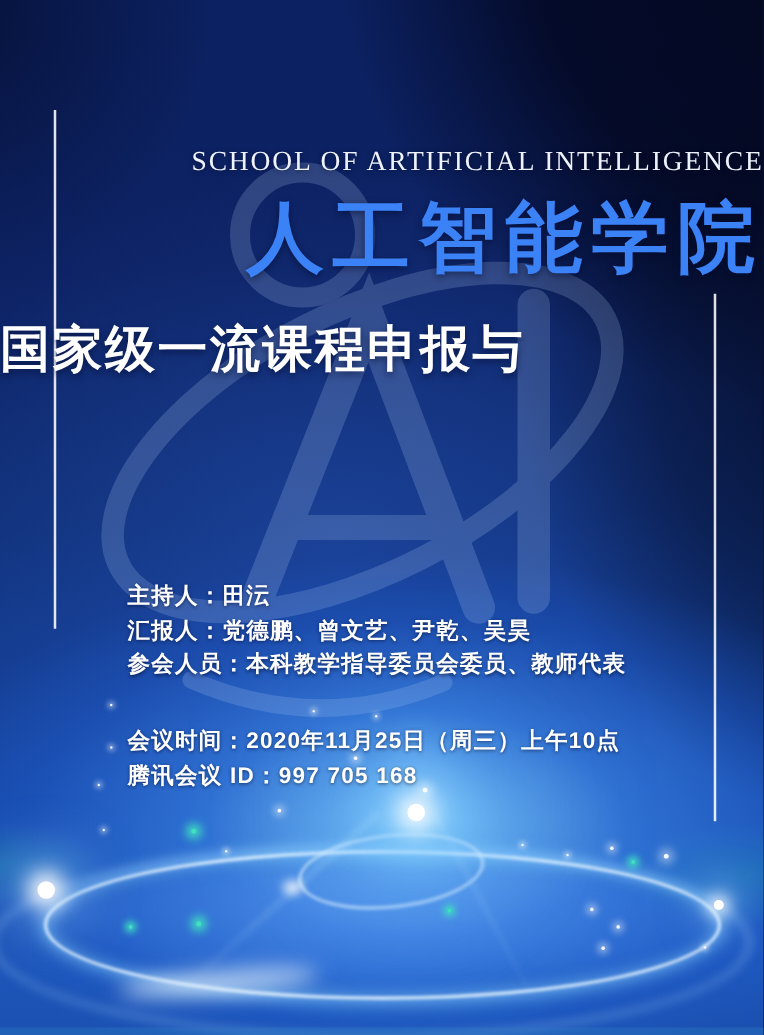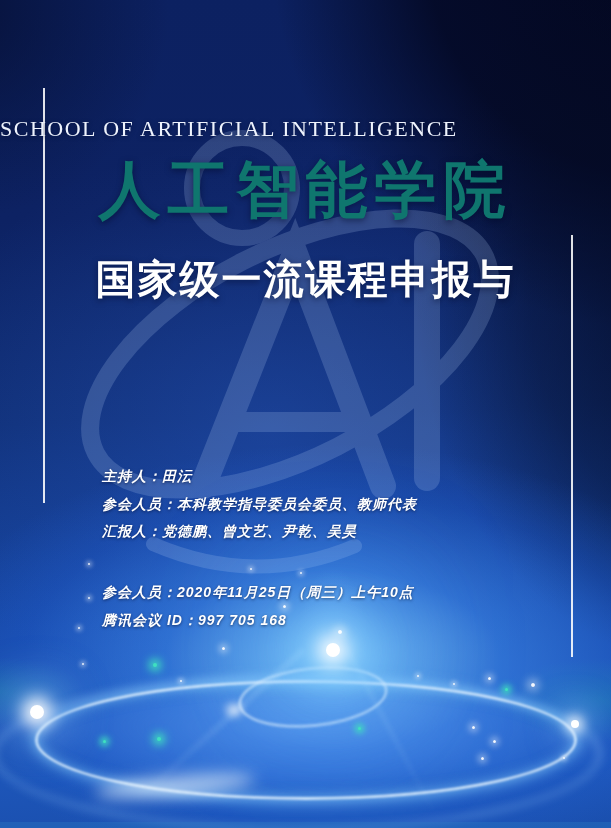--- a/index.html
+++ b/index.html
@@ -54,46 +54,45 @@
     background:rgba(235,248,255,0.65);filter:blur(8px);transform:rotate(-5deg);}
   .bottom-strip{position:absolute;left:0;bottom:0;width:611px;height:6px;background:rgba(45,125,195,0.35);}
   
   .particle{position:absolute;border-radius:50%;}
   
   .vline{position:absolute;width:2px;background:rgba(255,255,255,0.88);}
   .vline-left{left:43px;top:88px;height:415px;}
   .vline-right{left:571px;top:235px;height:422px;}
   
   .school-en{
-    position:absolute;left:0;top:116px;width:611px;text-align:left;
+    position:absolute;left:0;top:116px;width:611px;text-align:right;
     font-family:"Liberation Serif","DejaVu Serif",serif;
     font-size:22px;letter-spacing:1.5px;color:#eef3fd;
     text-shadow:0 1px 4px rgba(3,10,40,0.6);
   }
   .school-cn{
-    position:absolute;left:0;top:148px;width:611px;text-align:center;
+    position:absolute;left:0;top:148px;width:611px;text-align:right;
     font-family:"Liberation Serif","DejaVu Serif",serif;
-    font-weight:bold;font-size:62px;letter-spacing:7px;color:#0f766e;
+    font-weight:bold;font-size:62px;letter-spacing:7px;color:#3b82f6;
     text-shadow:0 2px 6px rgba(3,10,40,0.55);
     white-space:nowrap;
   }
   .event-title{
-    position:absolute;left:0;top:256px;width:611px;text-align:center;
+    position:absolute;left:0;top:256px;width:611px;
     font-family:"Liberation Serif","DejaVu Serif",serif;
     font-weight:bold;font-size:40px;line-height:48px;letter-spacing:2px;color:#ffffff;
     text-shadow:0 2px 6px rgba(3,10,40,0.55);
     white-space:nowrap;
   }
   .people-block{position:absolute;left:102px;top:463px;color:#ffffff;}
   .schedule-block{position:absolute;left:102px;top:579px;color:#ffffff;}
   .info-line{
-    font-size:14px;line-height:27.5px;letter-spacing:1px;font-weight:bold;
+    font-size:18px;line-height:27.5px;letter-spacing:1px;font-weight:bold;
     color:#ffffff;white-space:nowrap;
     text-shadow:0 1px 3px rgba(3,10,40,0.6);
-    font-style:italic;
   }
 </style>
 </head>
 <body>
 
 <div class="poster">
 
   <div class="bg"></div>
 
   <svg class="watermark" viewBox="0 0 470 452">
@@ -153,22 +152,22 @@
   <div class="school-en">SCHOOL OF ARTIFICIAL INTELLIGENCE</div>
 
   <div class="school-cn">人工智能学院</div>
 
   <div class="event-title">
     <div>国家级一流课程申报与</div>
   </div>
 
   <div class="people-block">
     <div class="info-line">主持人：田沄</div>
+    <div class="info-line">汇报人：党德鹏、曾文艺、尹乾、吴昊</div>
     <div class="info-line">参会人员：本科教学指导委员会委员、教师代表</div>
-    <div class="info-line">汇报人：党德鹏、曾文艺、尹乾、吴昊</div>
   </div>
 
   <div class="schedule-block">
-    <div class="info-line">参会人员：2020年11月25日（周三）上午10点</div>
+    <div class="info-line">会议时间：2020年11月25日（周三）上午10点</div>
     <div class="info-line">腾讯会议 ID：997 705 168</div>
   </div>
 
 </div>
 
 </body></html>

